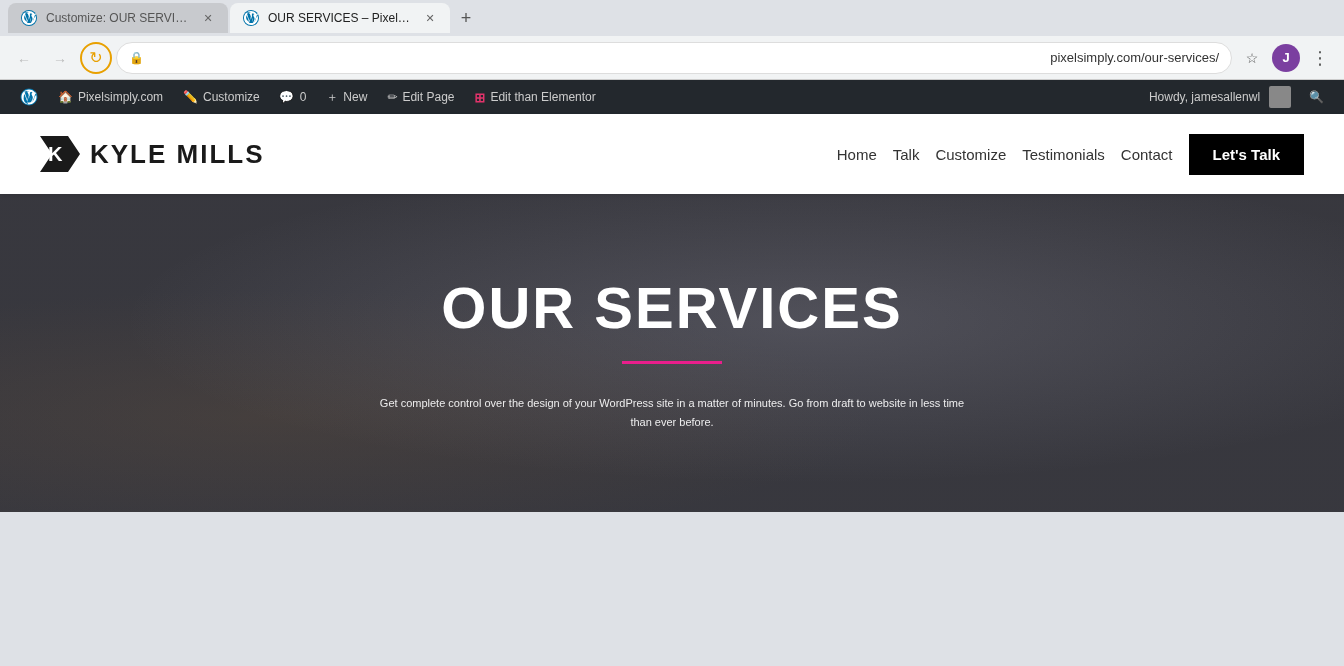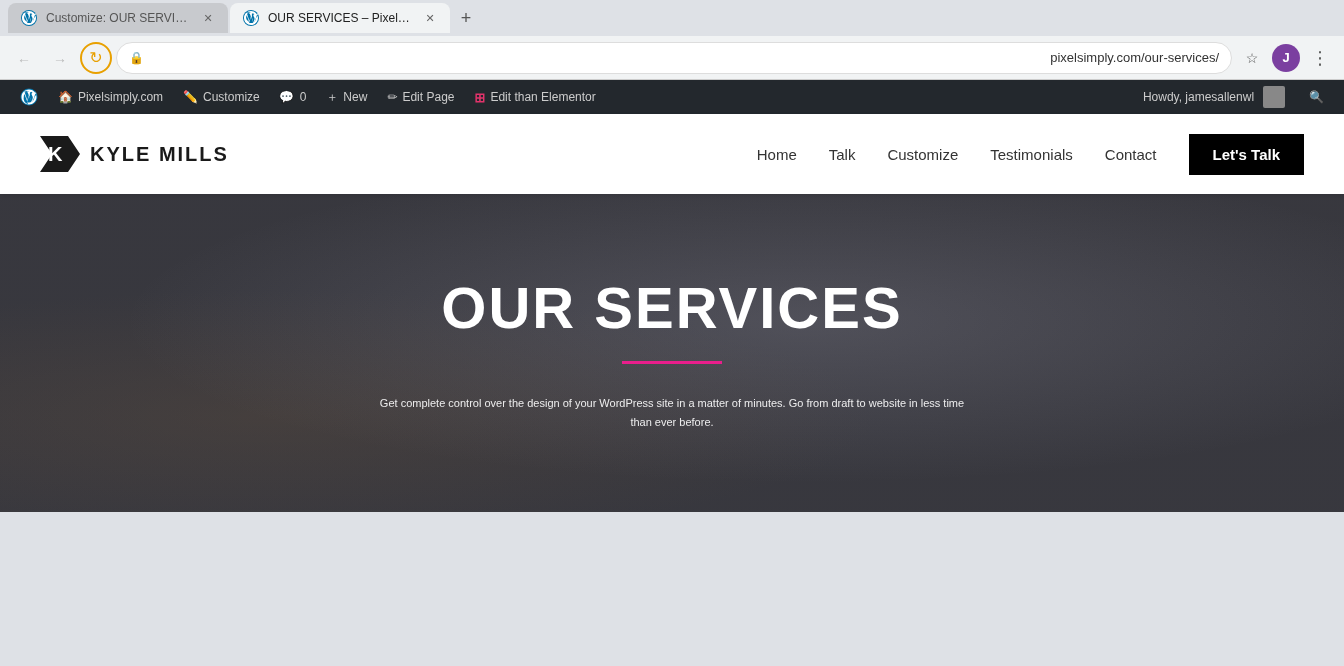--- a/index.html
+++ b/index.html
@@ -28,27 +28,27 @@
     .address-text { flex: 1; text-align: right; }
     .star-btn { width: 32px; height: 32px; border-radius: 50%; display: flex; align-items: center; justify-content: center; cursor: pointer; color: #555; font-size: 14px; }
     .profile-btn { width: 28px; height: 28px; border-radius: 50%; background: #7b3fa0; display: flex; align-items: center; justify-content: center; color: white; font-size: 13px; font-weight: bold; cursor: pointer; }
     .menu-btn { width: 32px; height: 32px; display: flex; align-items: center; justify-content: center; color: #555; font-size: 18px; cursor: pointer; }
 
     
     .wp-admin-bar { background: #23282d; height: 34px; display: flex; align-items: center; padding: 0 12px; gap: 4px; }
     .wp-admin-item { display: flex; align-items: center; gap: 5px; color: #ccc; font-size: 12px; padding: 0 8px; height: 34px; cursor: pointer; white-space: nowrap; }
     .wp-admin-item svg, .wp-admin-item .icon { color: #aaa; font-size: 13px; }
     .wp-admin-spacer { flex: 1; }
-    .wp-admin-right { display: flex; align-items: center; gap: 8px; margin-left: auto; }
+    .wp-admin-right { display: flex; align-items: center; gap: 2px; margin-left: auto; }
     .wp-admin-right .wp-admin-item { font-size: 12px; }
 
     
     .site-header { background: white; height: 80px; display: flex; align-items: center; padding: 0 40px; box-shadow: 0 2px 4px rgba(0,0,0,0.1); position: relative; z-index: 10; }
     .site-logo { display: flex; align-items: center; gap: 10px; font-size: 22px; font-weight: 900; letter-spacing: 1px; color: #1a1a1a; text-transform: uppercase; }
-    .site-nav { margin-left: auto; display: flex; align-items: center; gap: 32px; justify-content: flex-end; }
+    .site-nav { margin-left: auto; display: flex; align-items: center; gap: 16px; justify-content: flex-end; }
     .nav-link { font-size: 15px; color: #333; text-decoration: none; cursor: pointer; }
     .lets-talk-btn { background: #000000; color: white; padding: 12px 24px; font-size: 15px; font-weight: 600; cursor: pointer; border: none; }
 
     
     .hero-section { position: relative; height: 318px; overflow: hidden; display: flex; flex-direction: column; align-items: center; justify-content: center; }
     .hero-bg { position: absolute; inset: 0; background: linear-gradient(rgba(40,40,50,0.65), rgba(40,40,50,0.65)), #555; }
     .hero-bg-img { position: absolute; inset: 0; background: linear-gradient(135deg, #3a3a4a 0%, #555566 30%, #666677 50%, #4a4a5a 70%, #333344 100%); opacity: 0.9; }
     
     .hero-bg::after { content: ''; position: absolute; inset: 0; background:
       radial-gradient(ellipse at 60% 40%, rgba(180,180,200,0.2) 0%, transparent 60%),
@@ -143,21 +143,21 @@
     </div>
   </div>
 </div>
 
 <div class="site-header">
   <div class="site-logo">
     <svg width="40" height="36" viewBox="0 0 40 36">
       <polygon points="0,0 28,0 40,18 28,36 0,36 12,18" fill="#1a1a1a"></polygon>
       <text x="8" y="25" font-size="20" font-weight="900" fill="white" font-family="Arial">K</text>
     </svg>
-    <span style="font-size:20px;font-weight:900;letter-spacing:2px;">KYLE MILLS</span>
+    <span style="font-size:26px;font-weight:900;letter-spacing:2px;">KYLE MILLS</span>
   </div>
   <nav class="site-nav">
     <a class="nav-link">Home</a>
     <a class="nav-link">Talk</a>
     <a class="nav-link">Customize</a>
     <a class="nav-link">Testimonials</a>
     <a class="nav-link">Contact</a>
     <button class="lets-talk-btn">Let's Talk</button>
   </nav>
 </div>

